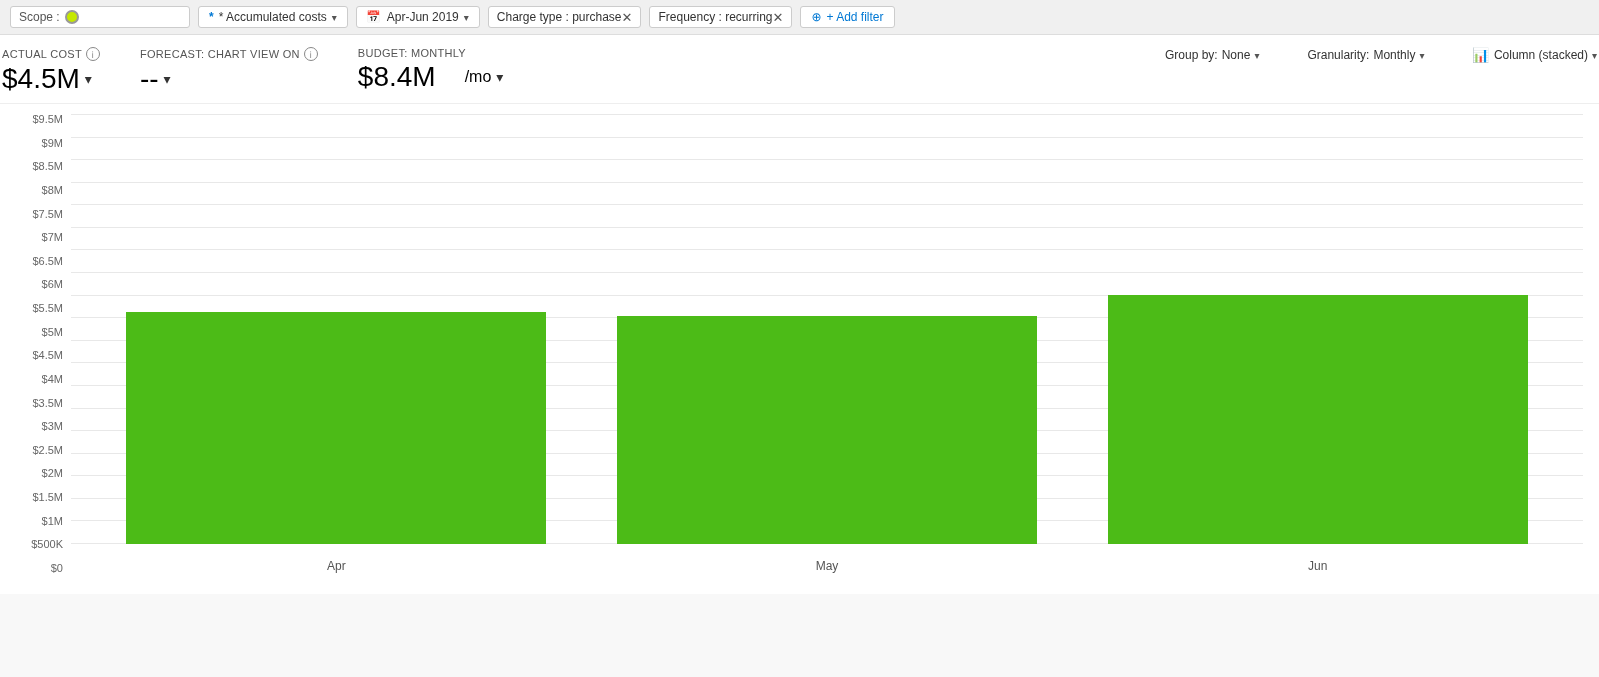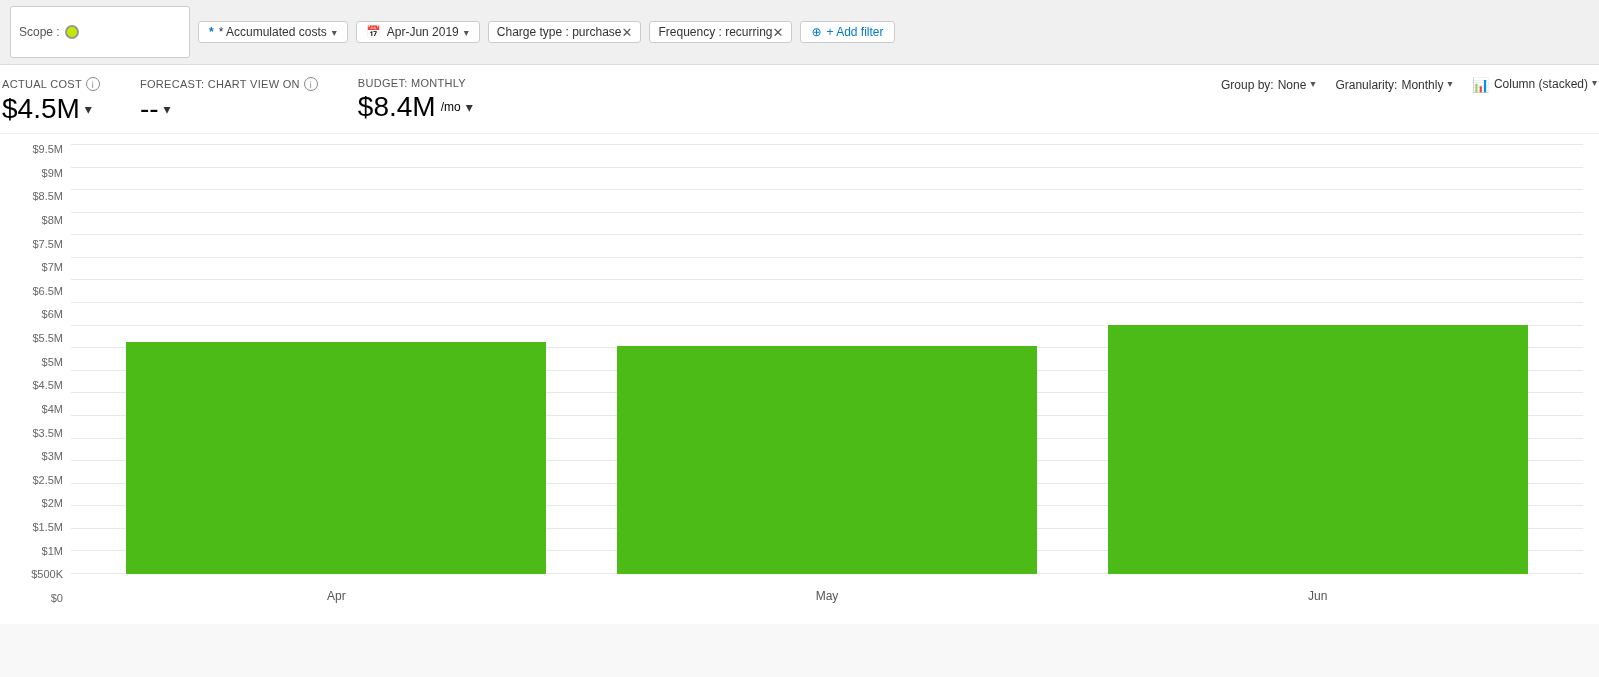--- a/index.html
+++ b/index.html
@@ -14,21 +14,21 @@
       border-bottom: 1px solid #ddd;
       flex-wrap: wrap;
     }
 
     .scope-input {
       display: flex;
       align-items: center;
       border: 1px solid #ccc;
       border-radius: 3px;
       background: white;
-      padding: 18px 8px;
+      padding: 3px 8px;
       gap: 5px;
       min-width: 180px;
     }
     .scope-label { font-size: 12px; color: #555; }
     .scope-dot {
       width: 14px; height: 14px;
       background: #c5e800;
       border-radius: 50%;
       border: 2px solid #999;
       flex-shrink: 0;
@@ -110,38 +110,39 @@
     .metric-value {
       display: flex;
       align-items: center;
       gap: 5px;
       font-size: 28px;
       font-weight: 300;
       color: #000;
       margin-top: 2px;
     }
     .metric-value .chevron { font-size: 14px; color: #333; }
-    .metric-value .unit { font-size: 12px; font-weight: 400; }
+    .metric-value .unit { font-size: 16px; font-weight: 400; margin-left: 24px; }
 
     .chart-controls {
       display: flex;
       align-items: center;
       gap: 20px;
       padding: 6px 16px;
       background: white;
       border-bottom: 1px solid #eee;
       justify-content: flex-end;
     }
     .chart-control-item {
       display: flex;
-      align-items: flex-start;
+      align-items: center;
       gap: 4px;
       font-size: 12px;
       cursor: pointer;
       color: #333;
+      margin-left: 28px;
     }
     .chart-icon { font-size: 14px; }
 
     .chart-area {
       background: white;
       padding: 10px 16px 20px;
       position: relative;
       height: 490px;
     }
 

